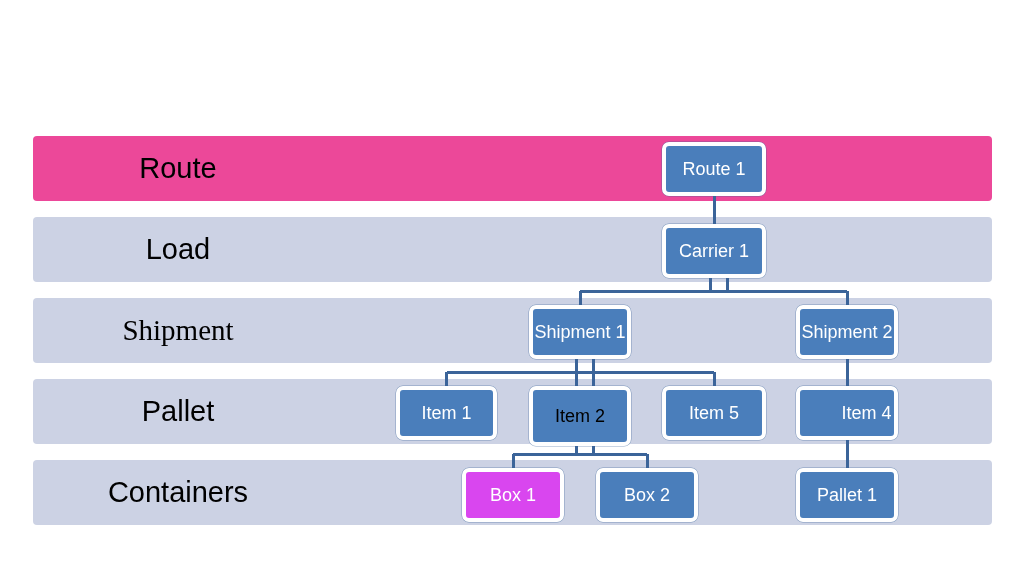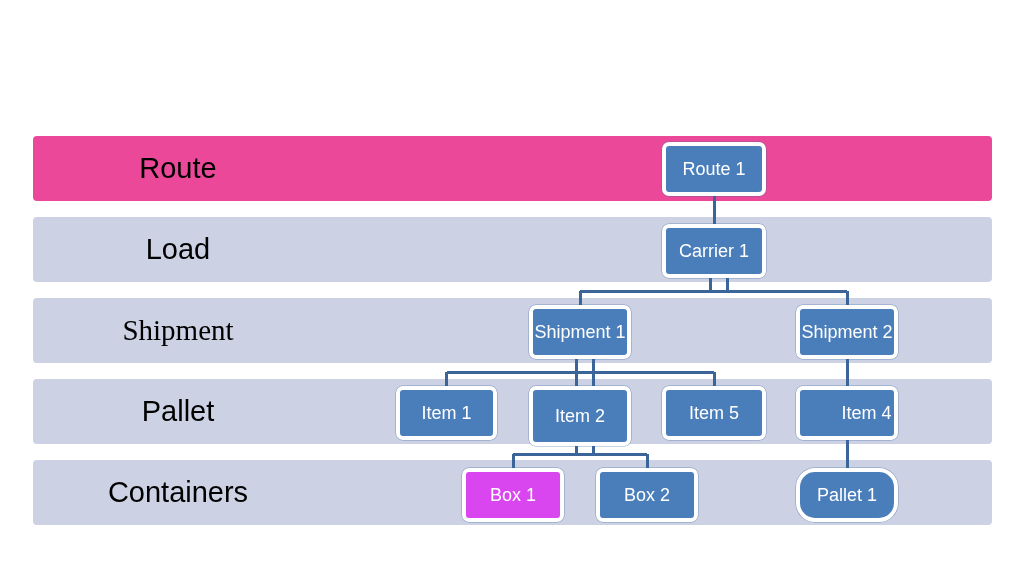--- a/index.html
+++ b/index.html
@@ -148,33 +148,33 @@
       </div>
       <div class="node two-line" style="left: 529px; top: 305px; width: 102px; height: 54px; background: rgb(74, 126, 187); border-color: rgb(255, 255, 255); color: rgb(255, 255, 255);">
         <span>Shipment 1</span>
       </div>
       <div class="node two-line" style="left: 796px; top: 305px; width: 102px; height: 54px; background: rgb(74, 126, 187); border-color: rgb(255, 255, 255); color: rgb(255, 255, 255);">
         <span>Shipment 2</span>
       </div>
       <div class="node" style="left: 396px; top: 386px; width: 101px; height: 54px; background: rgb(74, 126, 187); border-color: rgb(255, 255, 255); color: rgb(255, 255, 255);">
         <span>Item 1</span>
       </div>
-      <div class="node" style="left: 529px; top: 386px; width: 102px; height: 60px; background: rgb(74, 126, 187); border-color: rgb(255, 255, 255); color: #ffffff;">
+      <div class="node" style="left: 529px; top: 386px; width: 102px; height: 60px; background: rgb(74, 126, 187); border-color: rgb(255, 255, 255); color: #000000;">
         <span>Item 2</span>
       </div>
       <div class="node" style="left: 662px; top: 386px; width: 104px; height: 54px; background: rgb(74, 126, 187); border-color: rgb(255, 255, 255); color: rgb(255, 255, 255);">
         <span>Item 5</span>
       </div>
       <div class="node" style="left: 796px; top: 386px; width: 102px; height: 54px; background: rgb(74, 126, 187); border-color: rgb(255, 255, 255); color: rgb(255, 255, 255); padding-left: 39px;">
         <span>Item 4</span>
       </div>
       <div class="node" style="left: 462px; top: 468px; width: 102px; height: 54px; background: #d946ef; border-color: rgb(255, 255, 255); color: rgb(255, 255, 255);">
         <span>Box 1</span>
       </div>
       <div class="node" style="left: 596px; top: 468px; width: 102px; height: 54px; background: rgb(74, 126, 187); border-color: rgb(255, 255, 255); color: rgb(255, 255, 255);">
         <span>Box 2</span>
       </div>
-      <div class="node" style="left: 796px; top: 468px; width: 102px; height: 54px; background: rgb(74, 126, 187); border-color: rgb(255, 255, 255); color: rgb(255, 255, 255); border-radius: 19px;">
+      <div class="node" style="left: 796px; top: 468px; width: 102px; height: 54px; background: rgb(74, 126, 187); border-color: rgb(255, 255, 255); color: rgb(255, 255, 255);">
         <span>Pallet 1</span>
       </div>
     </div>
 
 </div>
 
 </body></html>

